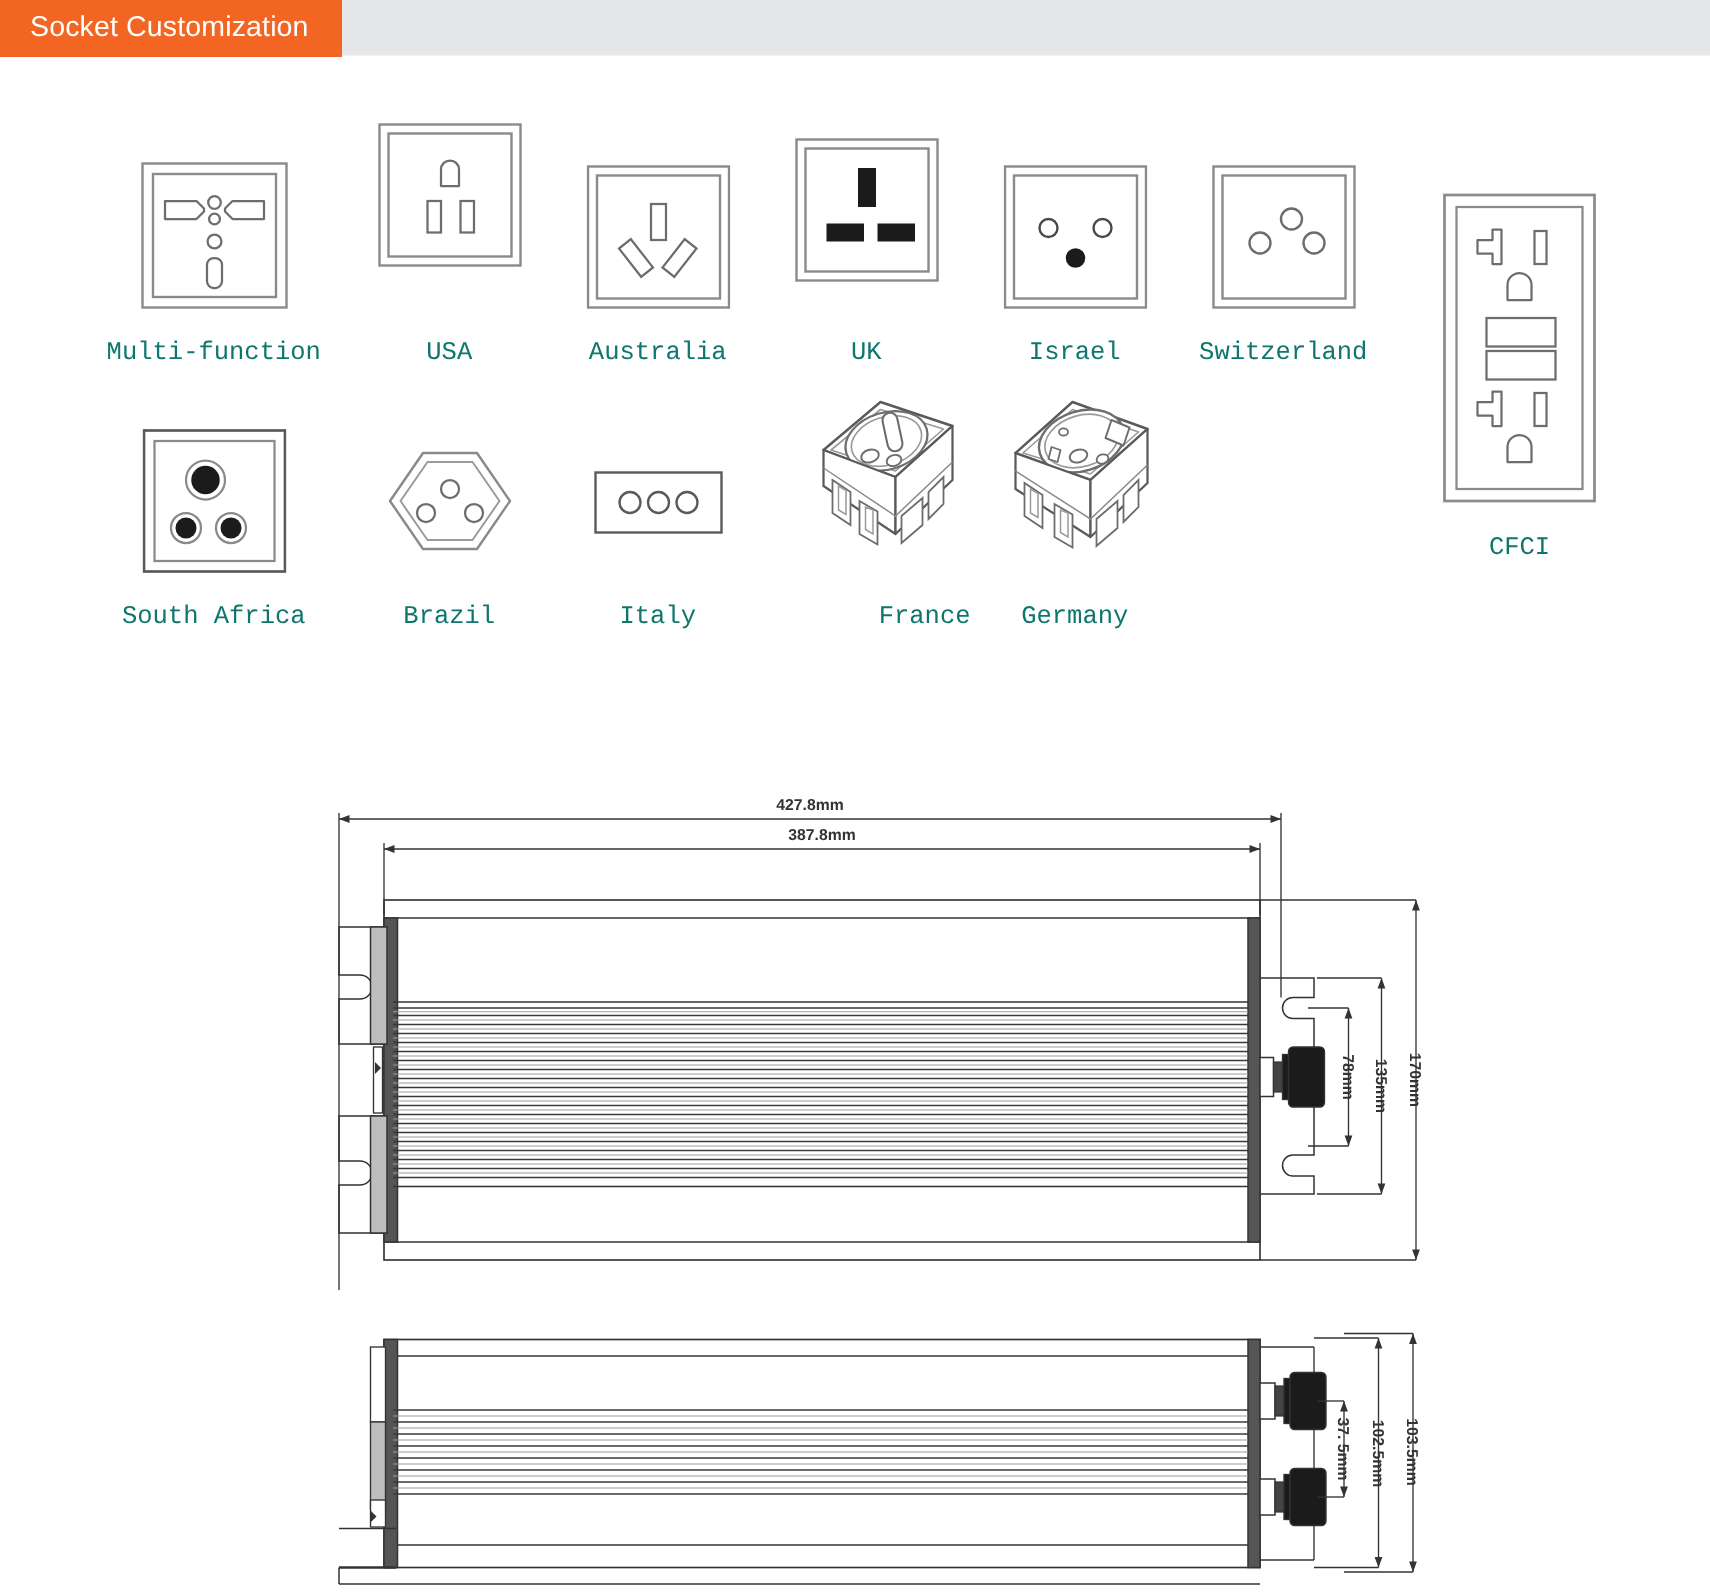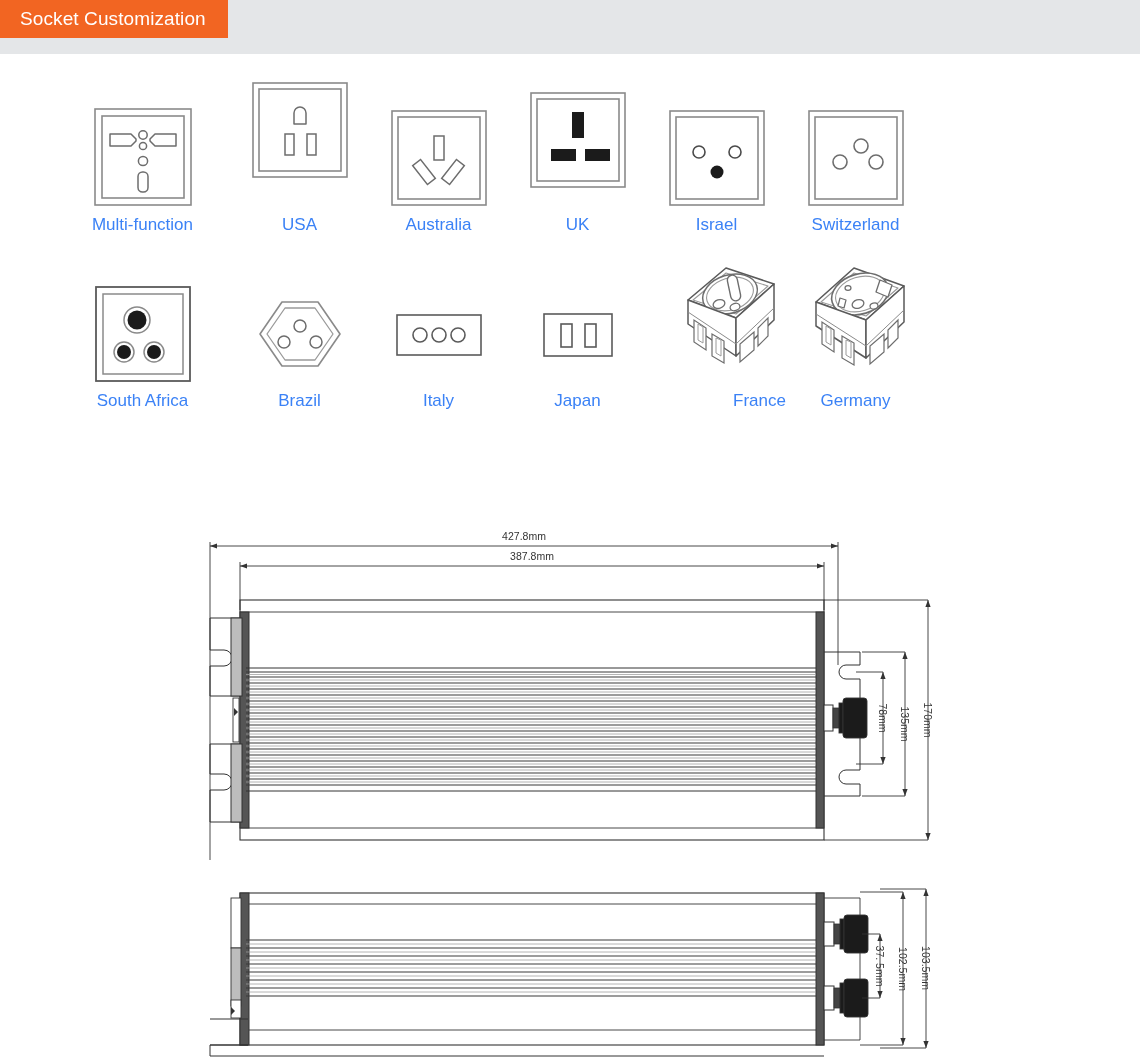--- a/index.html
+++ b/index.html
@@ -14,21 +14,21 @@
     height: 1062px;
     background: #ffffff;
     overflow: hidden;
   }
 
   
   .section-bar {
     position: absolute;
     left: 0;
     width: 1140px;
-    height: 54px;
+    height: 37px;
     background: #e4e6e8;
   }
   .section-bar .tag {
     position: absolute;
     left: 0; top: 0;
     height: 38px;
     background: #f26522;
     color: #ffffff;
     font-size: 19px;
     line-height: 38px;
@@ -48,41 +48,42 @@
     flex-direction: column;
     align-items: center;
     justify-content: flex-end;
   }
   .socket-art {
     display: flex;
     align-items: flex-end;
     justify-content: center;
   }
   .socket-label {
-    margin-top: 9px;
+    margin-top: 20px;
     font-size: 17px;
-    color: #3b82f6;
+    color: #0f766e;
     white-space: nowrap;
     text-align: center;
-    font-family: Liberation Sans, sans-serif;
+    font-family: Liberation Mono, monospace;
   }
 
   
   .cfci-block {
     position: absolute;
     display: flex;
     flex-direction: column;
     align-items: center;
   }
 
   
   .drawing {
     position: absolute;
-    left: 0;
+    left: 16px;
     width: 1040px;
+    font-weight: bold;
   }
   svg { display: block; }
   .dimtext {
     font-family: "Liberation Sans", sans-serif;
     font-size: 10.5px;
     fill: #333333;
   }
   .dimtext-v {
     font-family: "Liberation Sans", sans-serif;
     font-size: 10.5px;
@@ -221,30 +222,20 @@
         <svg width="96" height="96" viewBox="0 0 96 96">
           <rect x="6" y="29" width="84" height="40" fill="#fff" stroke="#5a5a5a" stroke-width="1.6"></rect>
           <circle cx="29" cy="49" r="7" fill="#fff" stroke="#5a5a5a" stroke-width="1.6"></circle>
           <circle cx="48" cy="49" r="7" fill="#fff" stroke="#5a5a5a" stroke-width="1.6"></circle>
           <circle cx="67" cy="49" r="7" fill="#fff" stroke="#5a5a5a" stroke-width="1.6"></circle>
         </svg>
       </div>
       <div class="socket-label">Italy</div>
     </div>
 
-    <div class="socket-cell" style="width:139px;">
-      <div class="socket-art" style="height:96px;">
-        <svg width="96" height="96" viewBox="0 0 96 96">
-          <rect x="14" y="28" width="68" height="42" fill="#fff" stroke="#5a5a5a" stroke-width="1.6"></rect>
-          <rect x="31" y="38" width="11" height="23" fill="#fff" stroke="#5a5a5a" stroke-width="1.6"></rect>
-          <rect x="55" y="38" width="11" height="23" fill="#fff" stroke="#5a5a5a" stroke-width="1.6"></rect>
-        </svg>
-      </div>
-      <div class="socket-label">Japan</div>
-    </div>
 
     <div class="socket-cell" style="width:139px;align-items:flex-end;">
       <div class="socket-art">
         <svg width="124" height="120" viewBox="0 0 124 120">
 
           <path d="M26 38 L64 6 L112 22 L74 56 Z" fill="#fff" stroke="#5a5a5a" stroke-width="1.6" stroke-linejoin="round"></path>
           <path d="M31 38 L64 11 L106 24 L74 52 Z" fill="#fff" stroke="#9a9a9a" stroke-width="1.1" stroke-linejoin="round"></path>
 
           <ellipse cx="68" cy="32" rx="28" ry="19" fill="#fff" stroke="#6d6d6d" stroke-width="1.5" transform="rotate(-17 68 32)"></ellipse>
           <ellipse cx="68" cy="32" rx="24" ry="16" fill="#fff" stroke="#9a9a9a" stroke-width="1.1" transform="rotate(-17 68 32)"></ellipse>
@@ -290,20 +281,40 @@
           <path d="M76 84 L76 102 L90 90 L90 72 Z" fill="#fff" stroke="#6d6d6d" stroke-width="1.2"></path>
           <path d="M94 68 L94 86 L104 76 L104 58 Z" fill="#fff" stroke="#6d6d6d" stroke-width="1.2"></path>
           <path d="M22 52 L72 84 L110 48" fill="none" stroke="#8a8a8a" stroke-width="1"></path>
         </svg>
       </div>
       <div class="socket-label">Germany</div>
     </div>
 
   </div>
 
+  <div class="cfci-block" style="left:948px; top:128px; width:130px;">
+    <div class="socket-art">
+      <svg width="104" height="208" viewBox="0 0 104 208">
+        <rect x="2" y="2" width="100" height="204" fill="#fff" stroke="#8a8a8a" stroke-width="1.8"></rect>
+        <rect x="10" y="10" width="84" height="188" fill="#fff" stroke="#8a8a8a" stroke-width="1.5"></rect>
+
+        <path d="M24 32 L34 32 L34 25 L40 25 L40 48 L34 48 L34 41 L24 41 Z" fill="#fff" stroke="#6d6d6d" stroke-width="1.5" stroke-linejoin="round"></path>
+        <rect x="62" y="26" width="8" height="22" fill="#fff" stroke="#6d6d6d" stroke-width="1.5"></rect>
+        <path d="M44 72 L44 62 A8 8 0 0 1 60 62 L60 72 Z" fill="#fff" stroke="#6d6d6d" stroke-width="1.5" stroke-linejoin="round"></path>
+
+        <rect x="30" y="84" width="46" height="19" fill="#fff" stroke="#6d6d6d" stroke-width="1.5"></rect>
+        <rect x="30" y="106" width="46" height="19" fill="#fff" stroke="#6d6d6d" stroke-width="1.5"></rect>
+
+        <path d="M24 140 L34 140 L34 133 L40 133 L40 156 L34 156 L34 149 L24 149 Z" fill="#fff" stroke="#6d6d6d" stroke-width="1.5" stroke-linejoin="round"></path>
+        <rect x="62" y="134" width="8" height="22" fill="#fff" stroke="#6d6d6d" stroke-width="1.5"></rect>
+        <path d="M44 180 L44 170 A8 8 0 0 1 60 170 L60 180 Z" fill="#fff" stroke="#6d6d6d" stroke-width="1.5" stroke-linejoin="round"></path>
+      </svg>
+    </div>
+    <div class="socket-label">CFCI</div>
+  </div>
 
 
   <div class="drawing" style="top:500px;">
     <svg width="1140" height="562" viewBox="0 0 1140 562">
       <g stroke="#333" fill="none" stroke-width="0.9" shape-rendering="geometricPrecision">
 
         <line x1="210" y1="42" x2="210" y2="360"></line>
         <line x1="838" y1="42" x2="838" y2="165"></line>
         <line x1="210" y1="46" x2="838" y2="46"></line>
         <path d="M210 46 l7 -2.6 l0 5.2 Z" fill="#333" stroke="none"></path>

